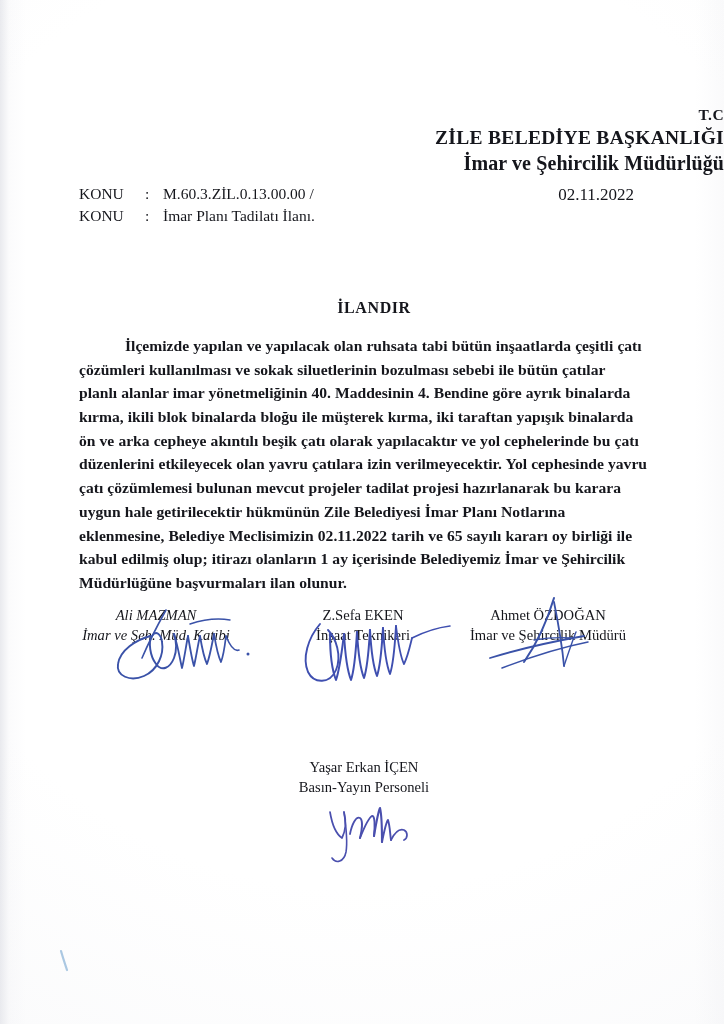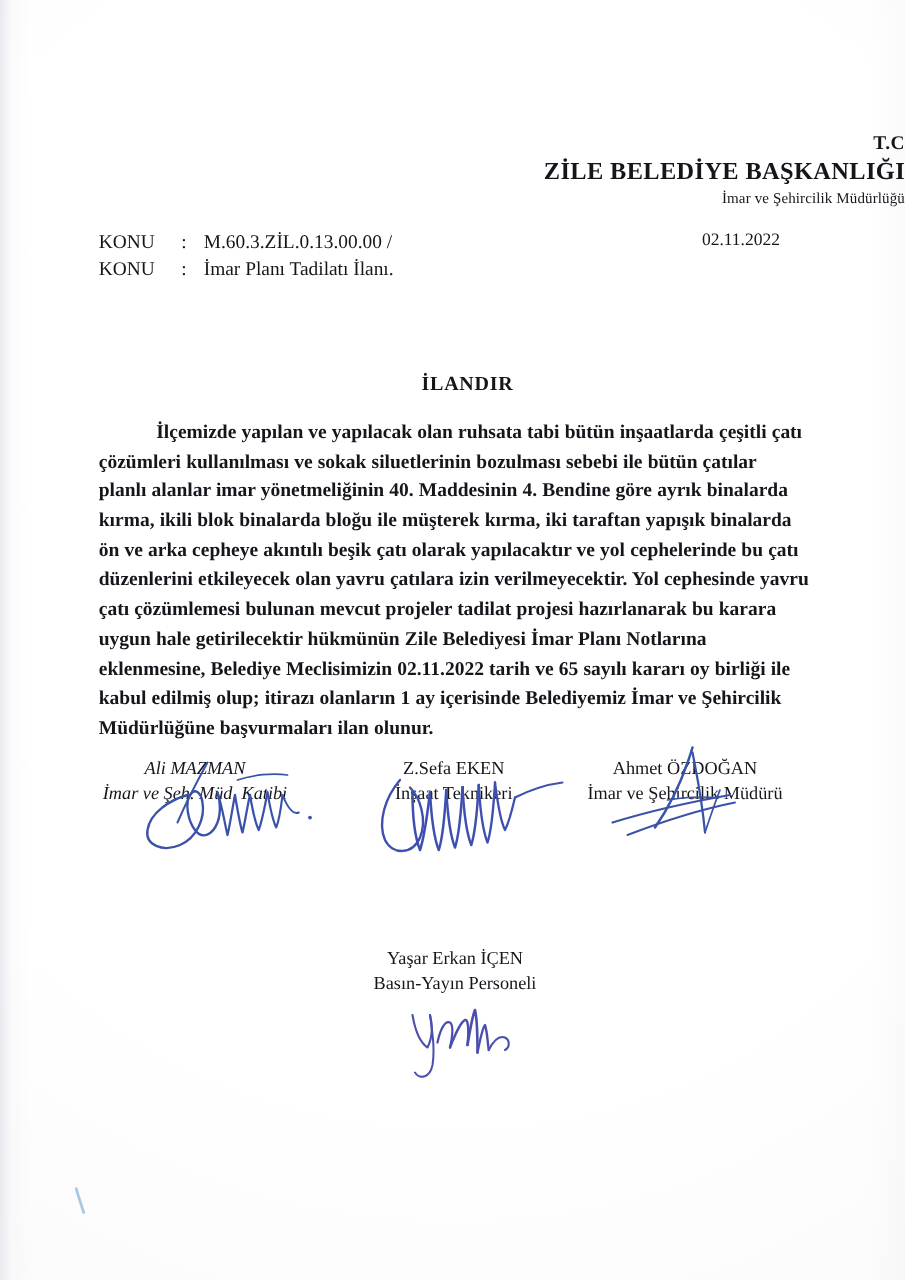--- a/index.html
+++ b/index.html
@@ -55,22 +55,22 @@
     font-weight: bold;
     letter-spacing: 0.4px;
   }
   .lh-org {
     font-size: 19.5px;
     font-weight: bold;
     letter-spacing: 0.3px;
     margin-top: 1px;
   }
   .lh-dept {
-    font-size: 12px;
-    font-weight: normal;
+    font-size: 20px;
+    font-weight: bold;
     letter-spacing: 0.1px;
     margin-top: 1px;
   }
 
   
   .meta {
     position: absolute;
     left: 79px;
     top: 183px;
     right: 79px;
@@ -88,23 +88,23 @@
   }
   .meta-colon {
     flex: 0 0 10px;
   }
   .meta-val {
     flex: 0 0 auto;
     padding-left: 8px;
   }
   .meta-date {
     position: absolute;
-    right: 21px;
+    right: 11px;
     top: 0;
-    font-size: 14px;
+    font-size: 17px;
     font-family: Liberation Serif, serif;
   }
 
   
   .ilandir {
     position: absolute;
     left: 0;
     right: 0;
     top: 299px;
     text-align: center;

